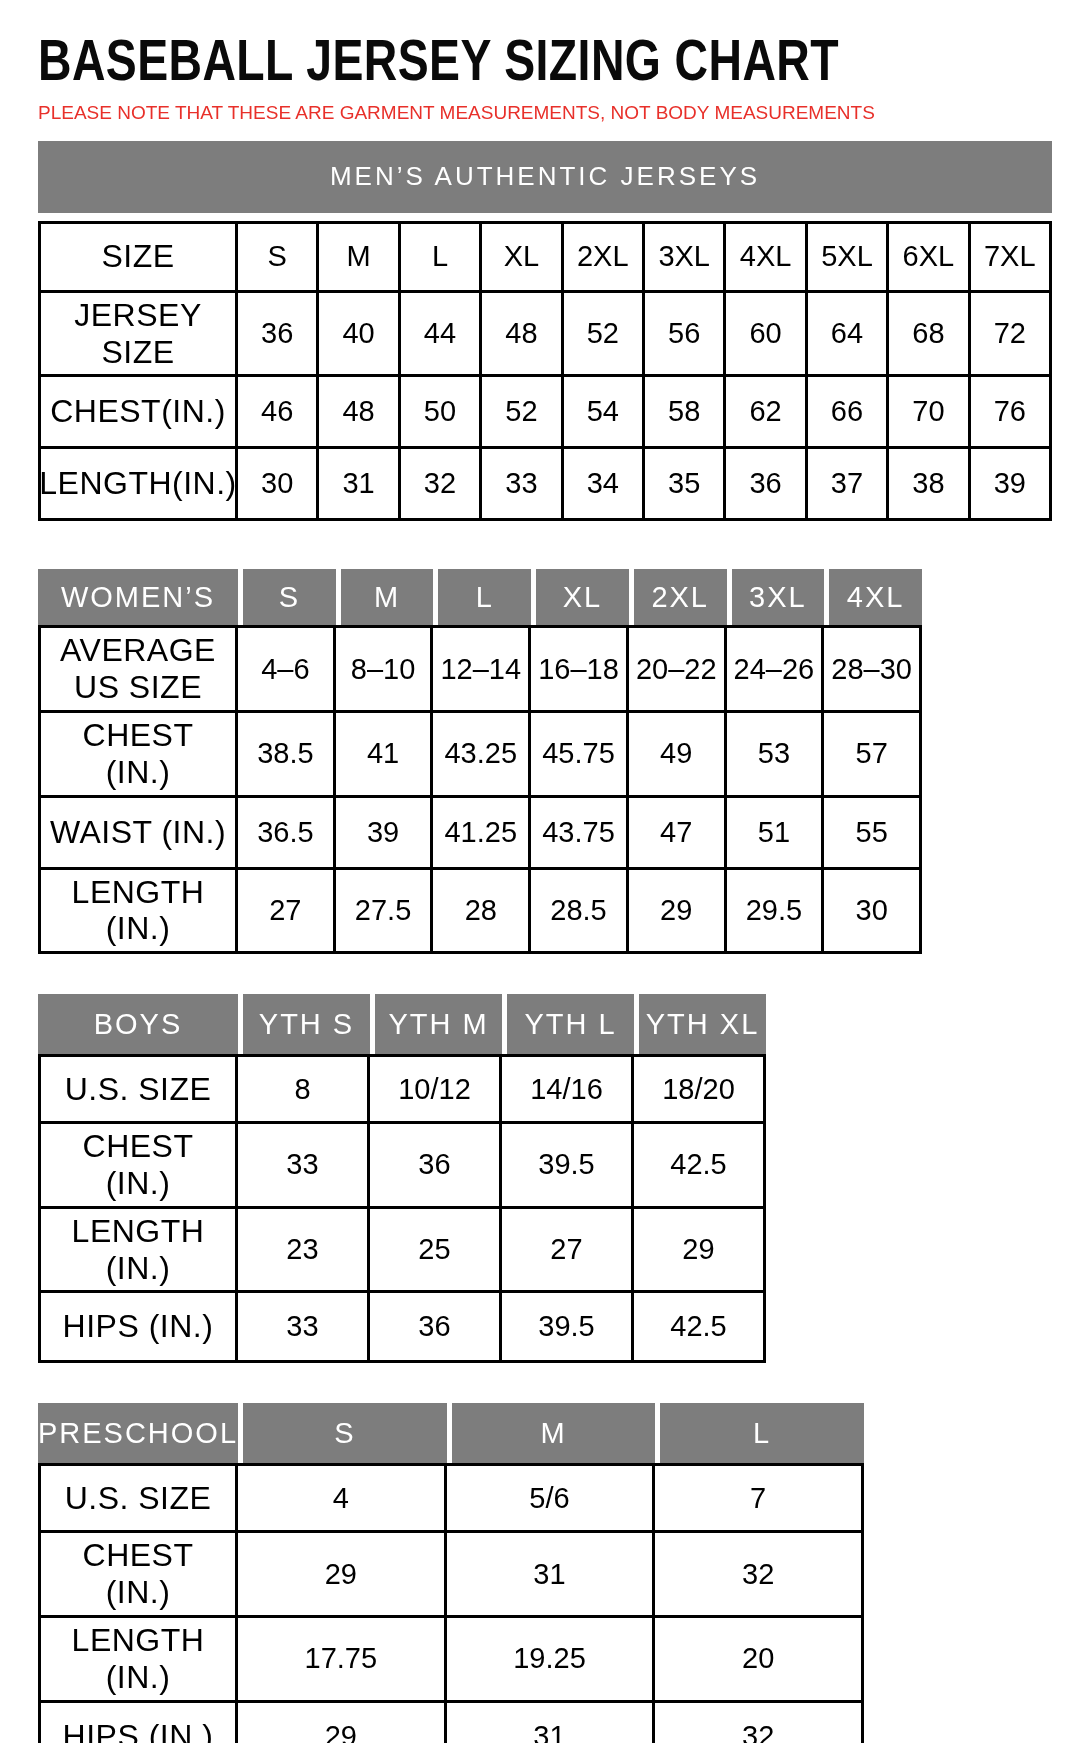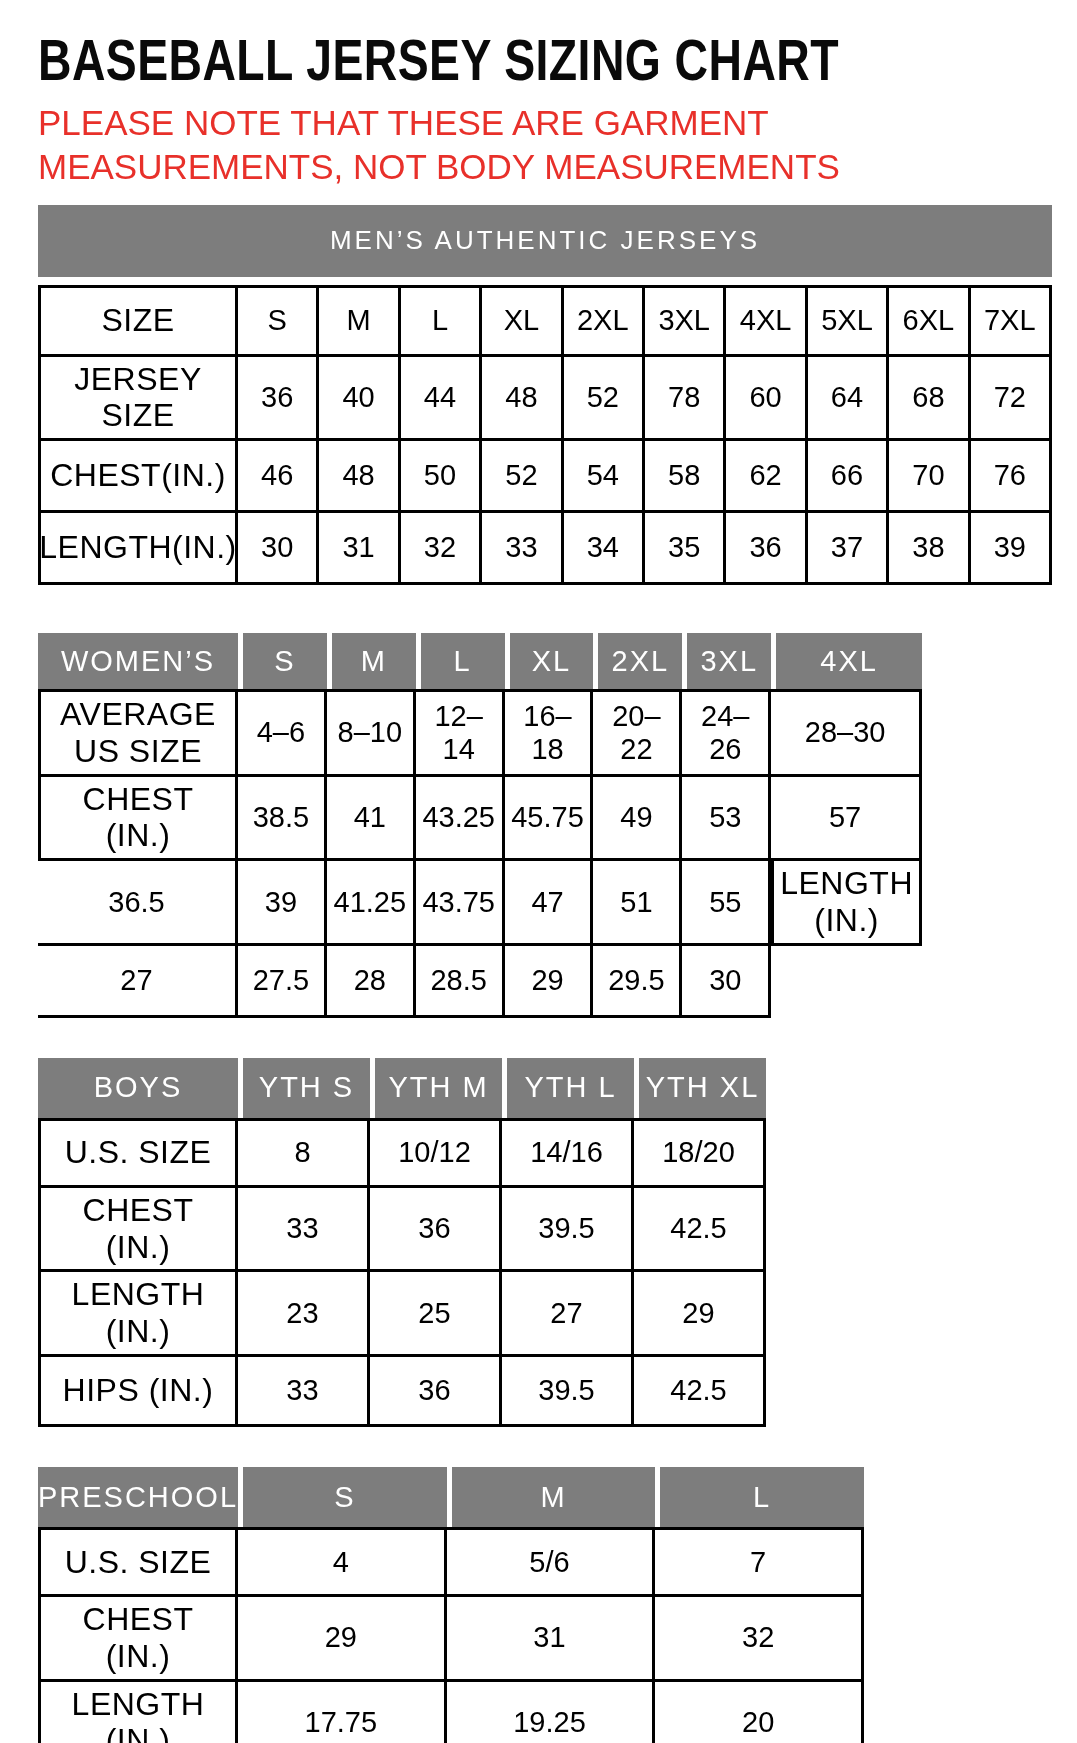--- a/index.html
+++ b/index.html
@@ -8,21 +8,21 @@
   body { font-family: "Liberation Sans", sans-serif; color: #000; }
   .page { width: 1077px; min-height: 1743px; padding: 26px 38px 20px 38px; background: #fff; }
 
   .title {
     font-size: 58px; font-weight: bold; white-space: nowrap;
     display: inline-block; transform: scaleX(0.8); transform-origin: left center;
     letter-spacing: 0.5px; color: #0a0a0a;
     font-family: "Liberation Sans", sans-serif;
   }
   .note {
-    color: var(--red); font-size: 35px; line-height: 1.25;
+    color: var(--red); font-size: 19px; line-height: 1.25;
     max-width: 930px; margin-top: 8px; font-weight: normal;
   }
 
   .tbl-section { margin-top: 40px; }
   .tbl-section.mens { margin-top: 16px; }
   .tbl-section.womens { margin-top: 48px; }
 
   .band {
     width: 1014px; height: 72px; background: var(--gray); color: var(--htext);
     display: flex; align-items: center; justify-content: center;
@@ -84,21 +84,21 @@
         <div class="cell top">4XL</div>
         <div class="cell top">5XL</div>
         <div class="cell top">6XL</div>
         <div class="cell top">7XL</div>
         <div class="cell left lbl">JERSEY SIZE</div>
         <div class="cell">36</div>
         <div class="cell">40</div>
         <div class="cell">44</div>
         <div class="cell">48</div>
         <div class="cell">52</div>
-        <div class="cell">78</div>
+        <div class="cell">56</div>
         <div class="cell">60</div>
         <div class="cell">64</div>
         <div class="cell">68</div>
         <div class="cell">72</div>
         <div class="cell left lbl">CHEST(IN.)</div>
         <div class="cell">46</div>
         <div class="cell">48</div>
         <div class="cell">50</div>
         <div class="cell">52</div>
         <div class="cell">54</div>
@@ -140,20 +140,21 @@
         <div class="cell top">24–26</div>
         <div class="cell top">28–30</div>
         <div class="cell left lbl">CHEST (IN.)</div>
         <div class="cell">38.5</div>
         <div class="cell">41</div>
         <div class="cell">43.25</div>
         <div class="cell">45.75</div>
         <div class="cell">49</div>
         <div class="cell">53</div>
         <div class="cell">57</div>
+        <div class="cell left lbl">WAIST (IN.)</div>
         <div class="cell">36.5</div>
         <div class="cell">39</div>
         <div class="cell">41.25</div>
         <div class="cell">43.75</div>
         <div class="cell">47</div>
         <div class="cell">51</div>
         <div class="cell">55</div>
         <div class="cell left lbl">LENGTH (IN.)</div>
         <div class="cell">27</div>
         <div class="cell">27.5</div>

